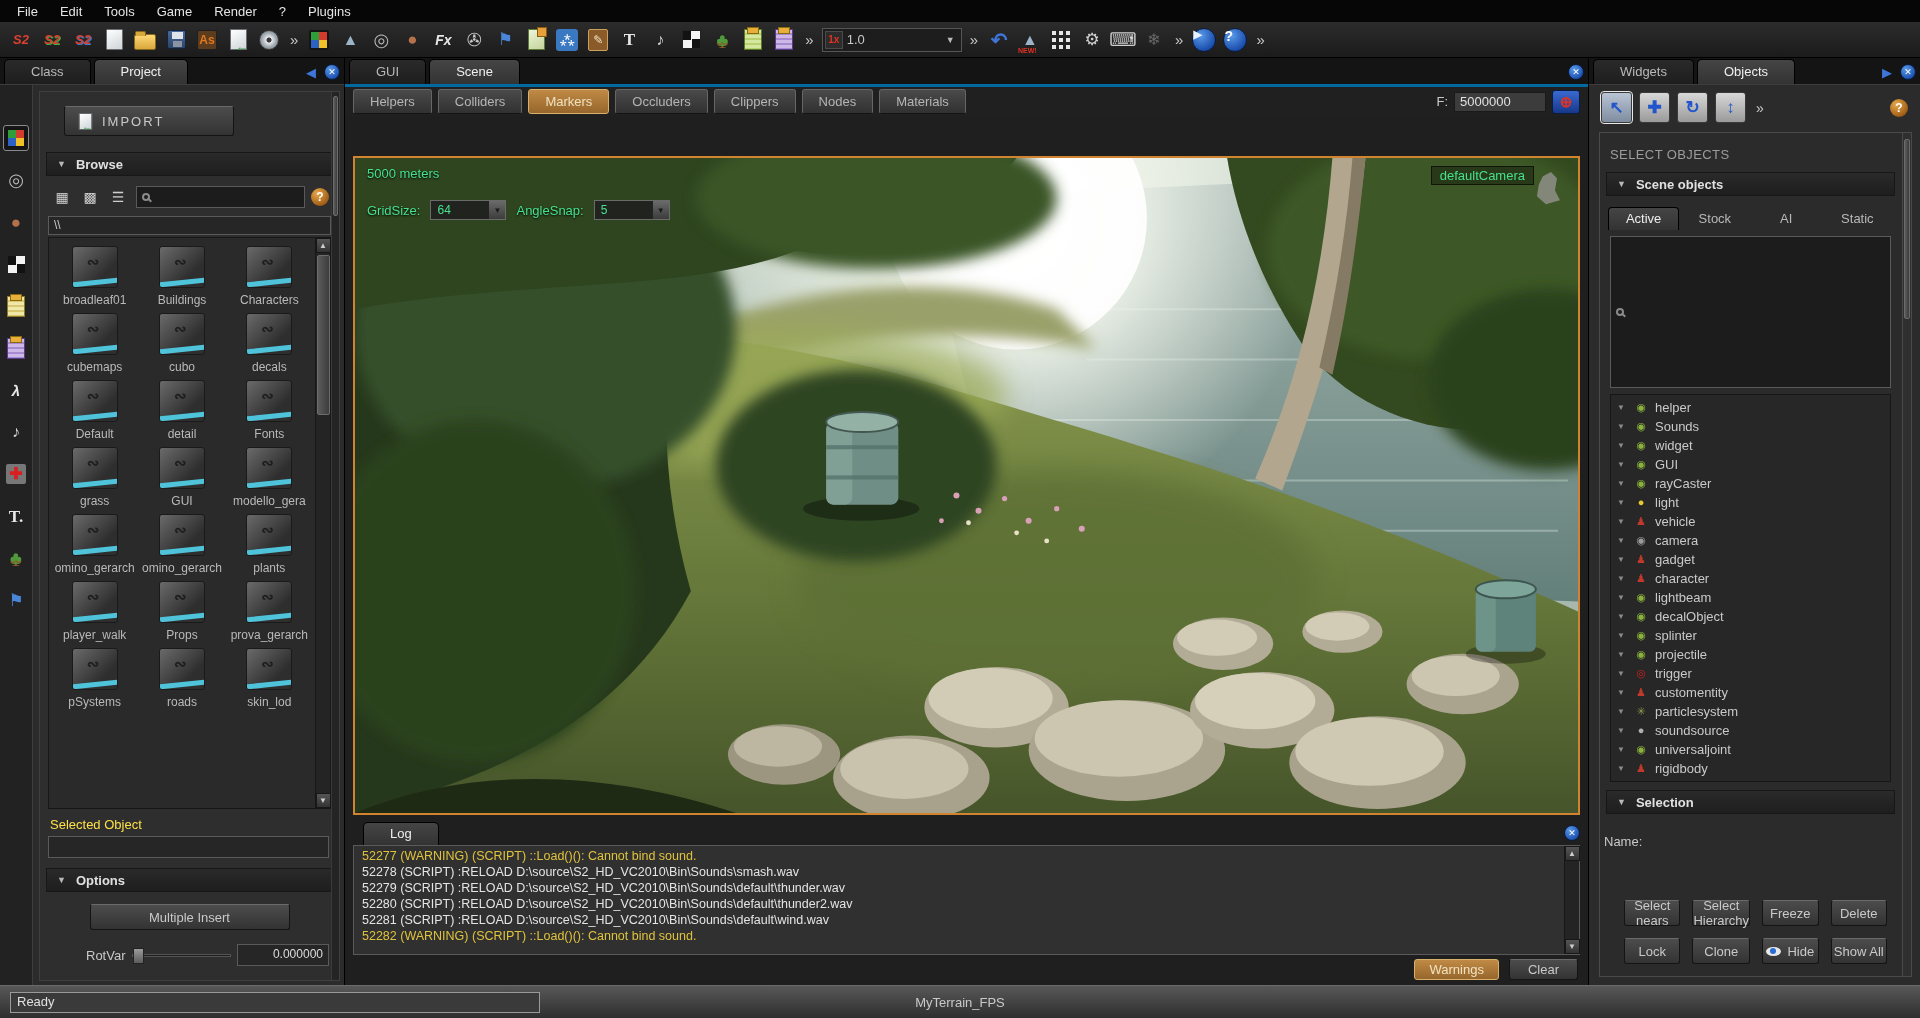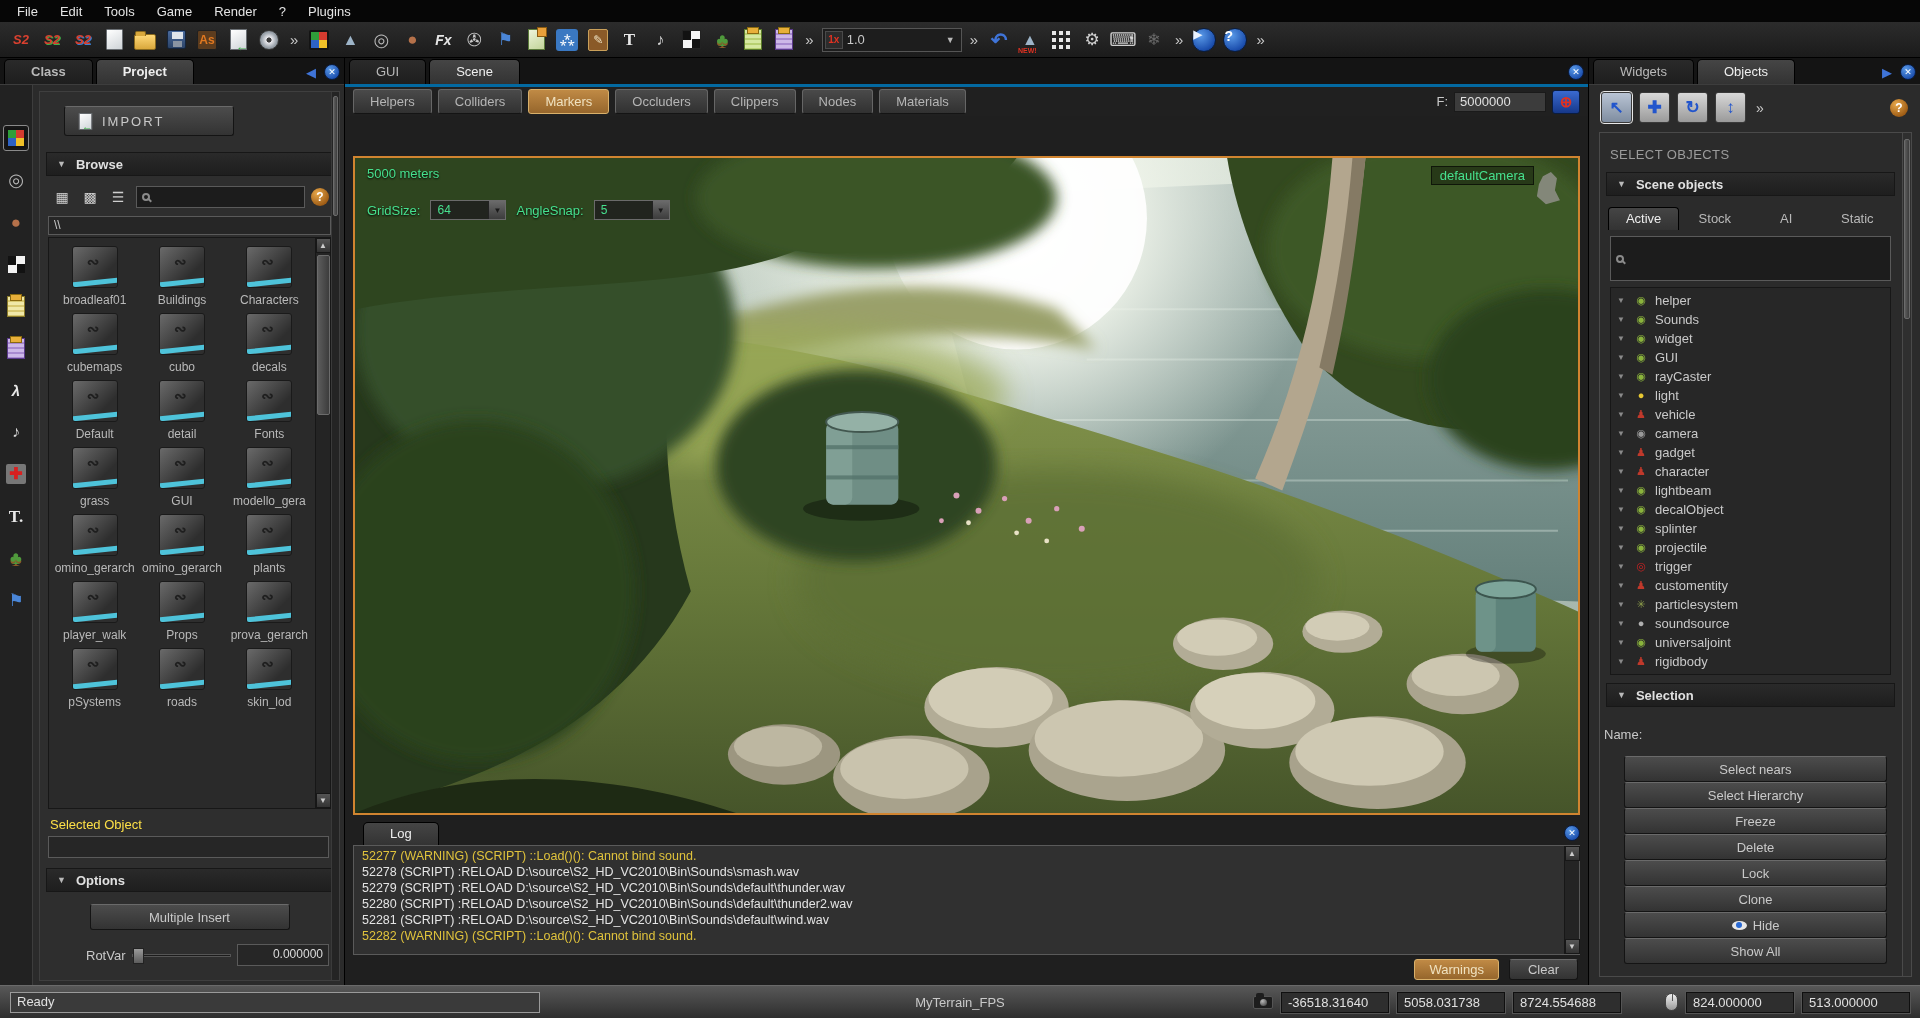--- a/index.html
+++ b/index.html
@@ -178,21 +178,21 @@
   .so-tabs .tab { flex:1; text-align:center; padding:3px 4px 4px; margin-right:0; border-radius:4px 4px 0 0; }
   .so-tabs .tab:not(.active) { background:transparent; border-color:transparent; }
   .so-search { margin:6px 10px; }
   .tree { margin:0 10px 8px; border:1px solid #171717; background:#272727; padding:3px 0; }
   .tree-row { display:flex; align-items:center; height:19px; gap:7px; padding:0 6px; }
   .tree-caret { color:#8a8a8a; font-size:8px; width:10px; }
   .tree-ico { width:14px; text-align:center; font-size:11px; line-height:1; }
   .tree-label { color:#c9c9c9; font-size:13px; }
   .selection-hdr { margin:12px 6px 10px; }
   .name-label { color:#c9c9c9; padding:10px 4px 14px; }
-  .sel-grid { display:grid; grid-template-columns:1fr; gap:0 12px; padding:0 14px 12px 24px; }
+  .sel-grid { display:grid; grid-template-columns:1fr 1fr 1fr 1fr; gap:12px 12px; padding:0 14px 12px 24px;margin-top:37px; }
   .sel-btn { height:26px; display:flex; align-items:center; justify-content:center; gap:6px; }
   .eye { width:15px; height:9px; background:#e8e8e8; border-radius:50%; position:relative; }
   .eye::after { content:""; position:absolute; left:4px; top:1.5px; width:6px; height:6px; background:#2a6ad4; border-radius:50%; }
 
   
   .statusbar { height:33px; flex:none; background:linear-gradient(#585858,#2e2e2e); border-top:1px solid #6a6a6a;
     display:flex; align-items:center; padding:0 10px; gap:10px; position:relative; }
   .ready-box { width:530px; height:21px; background:#3a3a3a; border:1px solid #9a9a9a; color:#e0e0e0; padding:1px 6px; font-size:13px; }
   .scene-name { position:absolute; left:0; right:0; text-align:center; color:#c9c9c9; pointer-events:none; }
   .sb-right { margin-left:auto; display:flex; align-items:center; gap:8px; }
@@ -329,21 +329,21 @@
       <span class="tb-btn">
         <span class="tb-glyph i-round g-help">?</span>
       </span>
       <span class="tb-sep">»</span>
     </div>
 
   <div class="main">
 
     <aside class="left-panel">
       <div class="tabrow">
-        <span id="lp-tabs" style="display:flex;align-items:flex-end;font-weight:bold;">
+        <span id="lp-tabs" style="display:flex;align-items:flex-end;">
             <div class="tab"><span>Class</span></div>
             <div class="tab active"><span>Project</span></div>
           </span>
         <span class="tab-extras">
           <span class="nav-arrow">◀</span>
           <span class="panel-toggle">✕</span>
         </span>
       </div>
       <div class="lp-body">
         <div class="lp-strip" id="lp-strip">
@@ -871,28 +871,14 @@
         <div class="rp-scroll">
             <span class="scroll-thumb"></span>
           </div>
       </div>
     </aside>
   </div>
 
   <div class="statusbar">
     <span class="scene-name">MyTerrain_FPS</span>
     <div class="ready-box">Ready</div>
-    <div class="sb-right">
-      <span class="i-cam"></span>
-      <span id="cam-coords" style="display:flex;gap:8px;">
-          <span class="coord-field">-36518.31640</span>
-          <span class="coord-field">5058.031738</span>
-          <span class="coord-field">8724.554688</span>
-        </span>
-      <span style="width:28px;"></span>
-      <span class="i-mouse"></span>
-      <span id="mouse-coords" style="display:flex;gap:8px;">
-          <span class="coord-field">824.000000</span>
-          <span class="coord-field">513.000000</span>
-        </span>
-    </div>
   </div>
 </div>
 
 </body></html>

